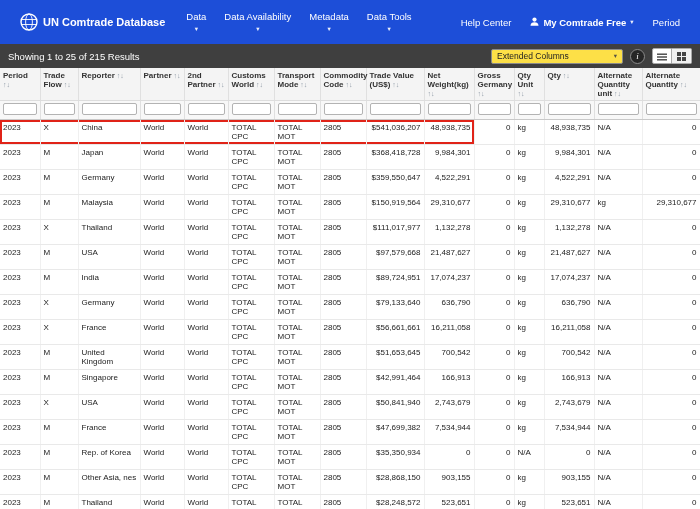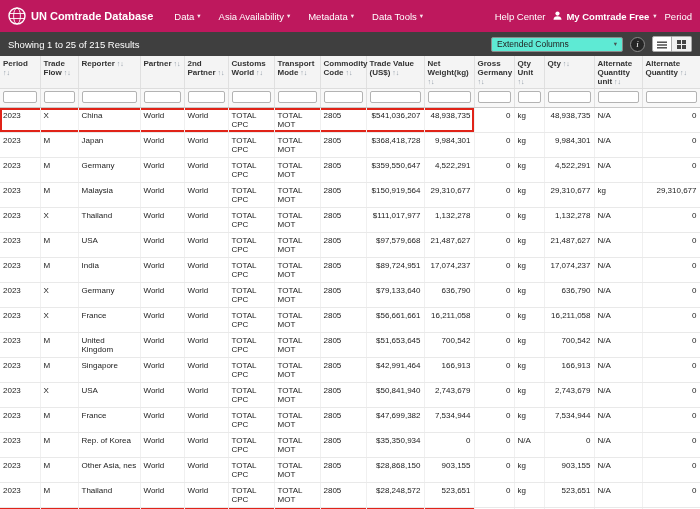--- a/index.html
+++ b/index.html
@@ -1,32 +1,32 @@
 <!DOCTYPE html>
 <html style="--hl-color: #e02318;"><head>
 <meta charset="utf-8">
 <style>
   * { margin:0; padding:0; box-sizing:border-box; }
   html,body { width:700px; height:509px; overflow:hidden; }
   body { font-family:"Liberation Sans", sans-serif; background:#fff; color:#222; }
 
   
-  .topnav { height:32px; background:#be185d; color:#fff; display:flex; align-items:center; padding:0 8px; }
+  .topnav { height:44px; background:#1d4ed8; color:#fff; display:flex; align-items:center; padding:0 20px; }
   .brand { display:flex; align-items:center; gap:5px; font-weight:bold; font-size:11px; white-space:nowrap; cursor:pointer; }
   .logo { width:18px; height:18px; display:flex; align-items:center; justify-content:center; }
   .menus { display:flex; margin-left:12px; }
-  .menu-item { color:#fff; font-size:9.5px; padding:5px 9px; display:flex; align-items:center; gap:3px; cursor:pointer; text-decoration:none; white-space:nowrap; }
+  .menu-item { color:#fff; font-size:9.5px; padding:5px 9px; display:flex; align-items:center; gap:3px; cursor:pointer; text-decoration:none; white-space:nowrap;flex-direction:column; }
   .caret { font-size:6.5px; opacity:.9; }
-  .nav-right { margin-left:auto; display:flex; align-items:center; gap:8px; font-size:9.5px; }
+  .nav-right { margin-left:auto; display:flex; align-items:center; gap:19px; font-size:9.5px; }
   .nav-right a { color:#fff; display:flex; align-items:center; gap:4px; cursor:pointer; text-decoration:none; white-space:nowrap; }
 
   
   .resultsbar { height:24px; background:#3f3f3f; color:#fff; display:flex; align-items:center; padding:0 8px; font-size:9.5px; }
   .toolbar-right { margin-left:auto; display:flex; align-items:center; gap:7px; }
-  .select { background:#5eead4; color:#222; font-size:8.5px; height:15px; width:132px; display:flex; align-items:center; justify-content:space-between; padding:0 5px; border:1px solid #8a8a8a; border-radius:2px; cursor:pointer; }
+  .select { background:#fde047; color:#222; font-size:8.5px; height:15px; width:132px; display:flex; align-items:center; justify-content:space-between; padding:0 5px; border:1px solid #8a8a8a; border-radius:2px; cursor:pointer; }
   .select .caret { color:#444; }
   .info-btn { width:15px; height:15px; border-radius:50%; background:#262626; color:#fff; border:1px solid #8a8a8a; font-size:9px; font-style:italic; font-family:"Liberation Serif", serif; display:flex; align-items:center; justify-content:center; cursor:pointer; }
   .view-toggle { display:flex; }
   .view-toggle button { width:20px; height:16px; background:#fff; border:1px solid #aaa; display:flex; align-items:center; justify-content:center; cursor:pointer; padding:0; }
   .view-toggle button:first-child { border-radius:2px 0 0 2px; }
   .view-toggle button:last-child { border-radius:0 2px 2px 0; border-left:none; background:#f1f1f1; }
 
   
   table { width:700px; border-collapse:collapse; table-layout:fixed; }
   thead th { background:#f4f4f4; font-size:8px; font-weight:bold; color:#333; text-align:left;
@@ -64,21 +64,21 @@
       </svg>
     </span>
     <span>UN Comtrade Database</span>
   </div>
   <nav class="menus">
       <a class="menu-item">
         <span>Data</span>
         <span class="caret">▾</span>
       </a>
       <a class="menu-item">
-        <span>Asia Availability</span>
+        <span>Data Availability</span>
         <span class="caret">▾</span>
       </a>
       <a class="menu-item">
         <span>Metadata</span>
         <span class="caret">▾</span>
       </a>
       <a class="menu-item">
         <span>Data Tools</span>
         <span class="caret">▾</span>
       </a>

